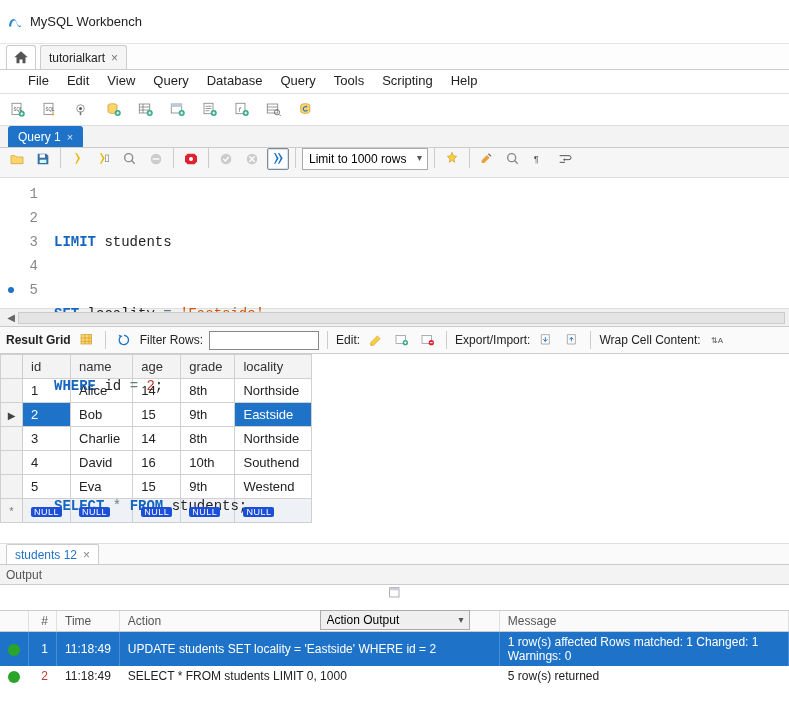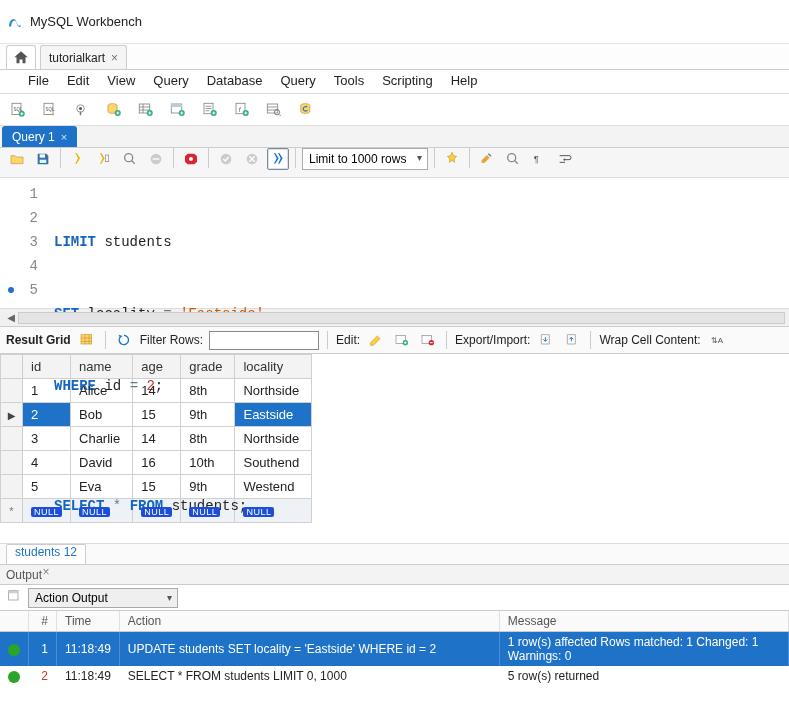--- a/index.html
+++ b/index.html
@@ -13,21 +13,21 @@
   .hometabs .home { width: 30px; height: 24px; display:flex; align-items:center; justify-content:center; border: 1px solid #ccc; border-bottom: none; background:#fff; border-radius: 3px 3px 0 0; }
   .hometabs .conntab { height: 24px; display:flex; align-items:center; padding: 0 8px; border: 1px solid #ccc; border-bottom:none; margin-left:4px; background:#f5f5f5; border-radius:3px 3px 0 0; gap:6px; }
   .hometabs .conntab .x { color:#777; }
   
   .menubar { height: 24px; display:flex; padding: 0 20px; gap: 2px; border-bottom:1px solid #ddd; }
   .menubar .item { padding: 3px 8px; font-size:13px; }
   
   .toolbar1 { height: 32px; display:flex; align-items:center; padding: 0 6px; gap: 8px; border-bottom:1px solid #ddd; }
   .toolbar1 .tb { width:24px; height:24px; display:flex; align-items:center; justify-content:center; border:1px solid transparent; }
   
-  .querytabs { height: 22px; display:flex; align-items:flex-end; padding-left:2px; background:#f3f3f3; border-bottom:1px solid #ccc; }
+  .querytabs { height: 22px; display:flex; align-items:flex-end; padding-left:8px; background:#f3f3f3; border-bottom:1px solid #ccc; }
   .querytabs .tab { height:21px; display:flex; align-items:center; padding:0 10px 0 10px; background:#1e73c8; color:#fff; border-radius:3px 3px 0 0; gap:6px; font-size:12px; }
   .querytabs .tab .x { color:#cde4ff; font-size:11px; }
   
   .toolbar2 { height: 30px; display:flex; padding:0 6px; gap:4px; border-bottom:1px solid #ddd; background:#f6f6f6; }
   .toolbar2 .tb { width:22px; height:22px; display:flex; align-items:center; justify-content:center; border:1px solid transparent; border-radius:2px; }
   .toolbar2 .tb.boxed { border:1px solid #888; background:#fff; box-shadow: inset 0 0 0 1px #cfe3ff; }
   .toolbar2 .sep { width:1px; height:20px; background:#ccc; margin:0 2px; }
   .toolbar2 select { height:22px; font-size:12px; border:1px solid #aaa; background:#fff; padding:0 20px 0 6px; -webkit-appearance:none; appearance:none; }
   .select-wrap { position:relative; display:inline-flex; }
   .select-wrap::after { content:"▾"; position:absolute; right:6px; top:4px; font-size:10px; color:#555; pointer-events:none; }
@@ -55,25 +55,25 @@
   .grid th, .grid td { border:1px solid #d0d0d0; padding:4px 12px 4px 8px; text-align:left; height:24px; }
   .grid th { background:#f3f3f3; font-weight:normal; color:#333; }
   .grid .rowhdr { width:22px; background:#f3f3f3; text-align:center; color:#777; border-right:1px solid #ccc; padding:0; }
   .grid tr.sel td.idcell, .grid tr.sel td.selectedcell { background:#1e73c8; color:#fff; }
   .grid tr.sel .rowhdr { color:#333; }
   .grid tr.sel .rowhdr::before { content:"▶"; font-size:10px; color:#444; }
   .nullrow td { background:#eef2f7; padding:2px 8px; }
   .nullbox { display:inline-block; background:#1d4ed8; color:#fff; font-size:9px; padding:0 3px; border-radius:2px; letter-spacing:0.5px; }
   
   .restabs { height:22px; display:flex; align-items:flex-end; padding-left:6px; border-top:1px solid #ddd; border-bottom:1px solid #ccc; background:#fafafa; margin-top:20px; }
-  .restabs .tab { height:20px; display:flex; align-items:center; gap:6px; padding:0 8px; border:1px solid #ccc; border-bottom:none; background:#fff; color:#1e73c8; font-size:12px; border-radius:2px 2px 0 0;flex-direction:column; }
+  .restabs .tab { height:20px; display:flex; align-items:center; gap:6px; padding:0 8px; border:1px solid #ccc; border-bottom:none; background:#fff; color:#1e73c8; font-size:12px; border-radius:2px 2px 0 0; }
   .restabs .tab .x { color:#888; }
   
   .out-title { height:20px; display:flex; align-items:center; padding:0 6px; background:#f3f3f3; border-bottom:1px solid #ccc; color:#555; font-size:12px; }
-  .out-bar { height:26px; display:flex; align-items:center; padding:0 6px; gap:6px; border-bottom:1px solid #ccc; }
+  .out-bar { height:26px; display:flex; align-items:center; padding:0 6px; gap:6px; border-bottom:1px solid #ccc;flex-direction:column; }
   .out-bar select { height:20px; font-size:12px; border:1px solid #aaa; padding:0 20px 0 6px; -webkit-appearance:none; appearance:none; width:150px; }
   .outgrid { width:100%; border-collapse:collapse; font-size:12px; }
   .outgrid th { text-align:left; font-weight:normal; color:#555; border-bottom:1px solid #ccc; padding:3px 8px; height:20px; background:#fafafa; border-right:1px solid #e0e0e0; }
   .outgrid td { padding:3px 8px; height:20px; border-right:1px solid transparent; }
   .outgrid tr.selrow td { background:#1e73c8; color:#fff; border-right:1px solid #4a8fd6; }
   .outgrid .status { width:20px; text-align:center; }
   .okdot { display:inline-block; width:12px; height:12px; border-radius:50%; background:#2aa52a; vertical-align:middle; }
   .outgrid td.num, .outgrid th.num { text-align:right; width:28px; }
   .outgrid td.time, .outgrid th.time { width:60px;margin-left:48px; }
   .outgrid th.action { width:380px; }

